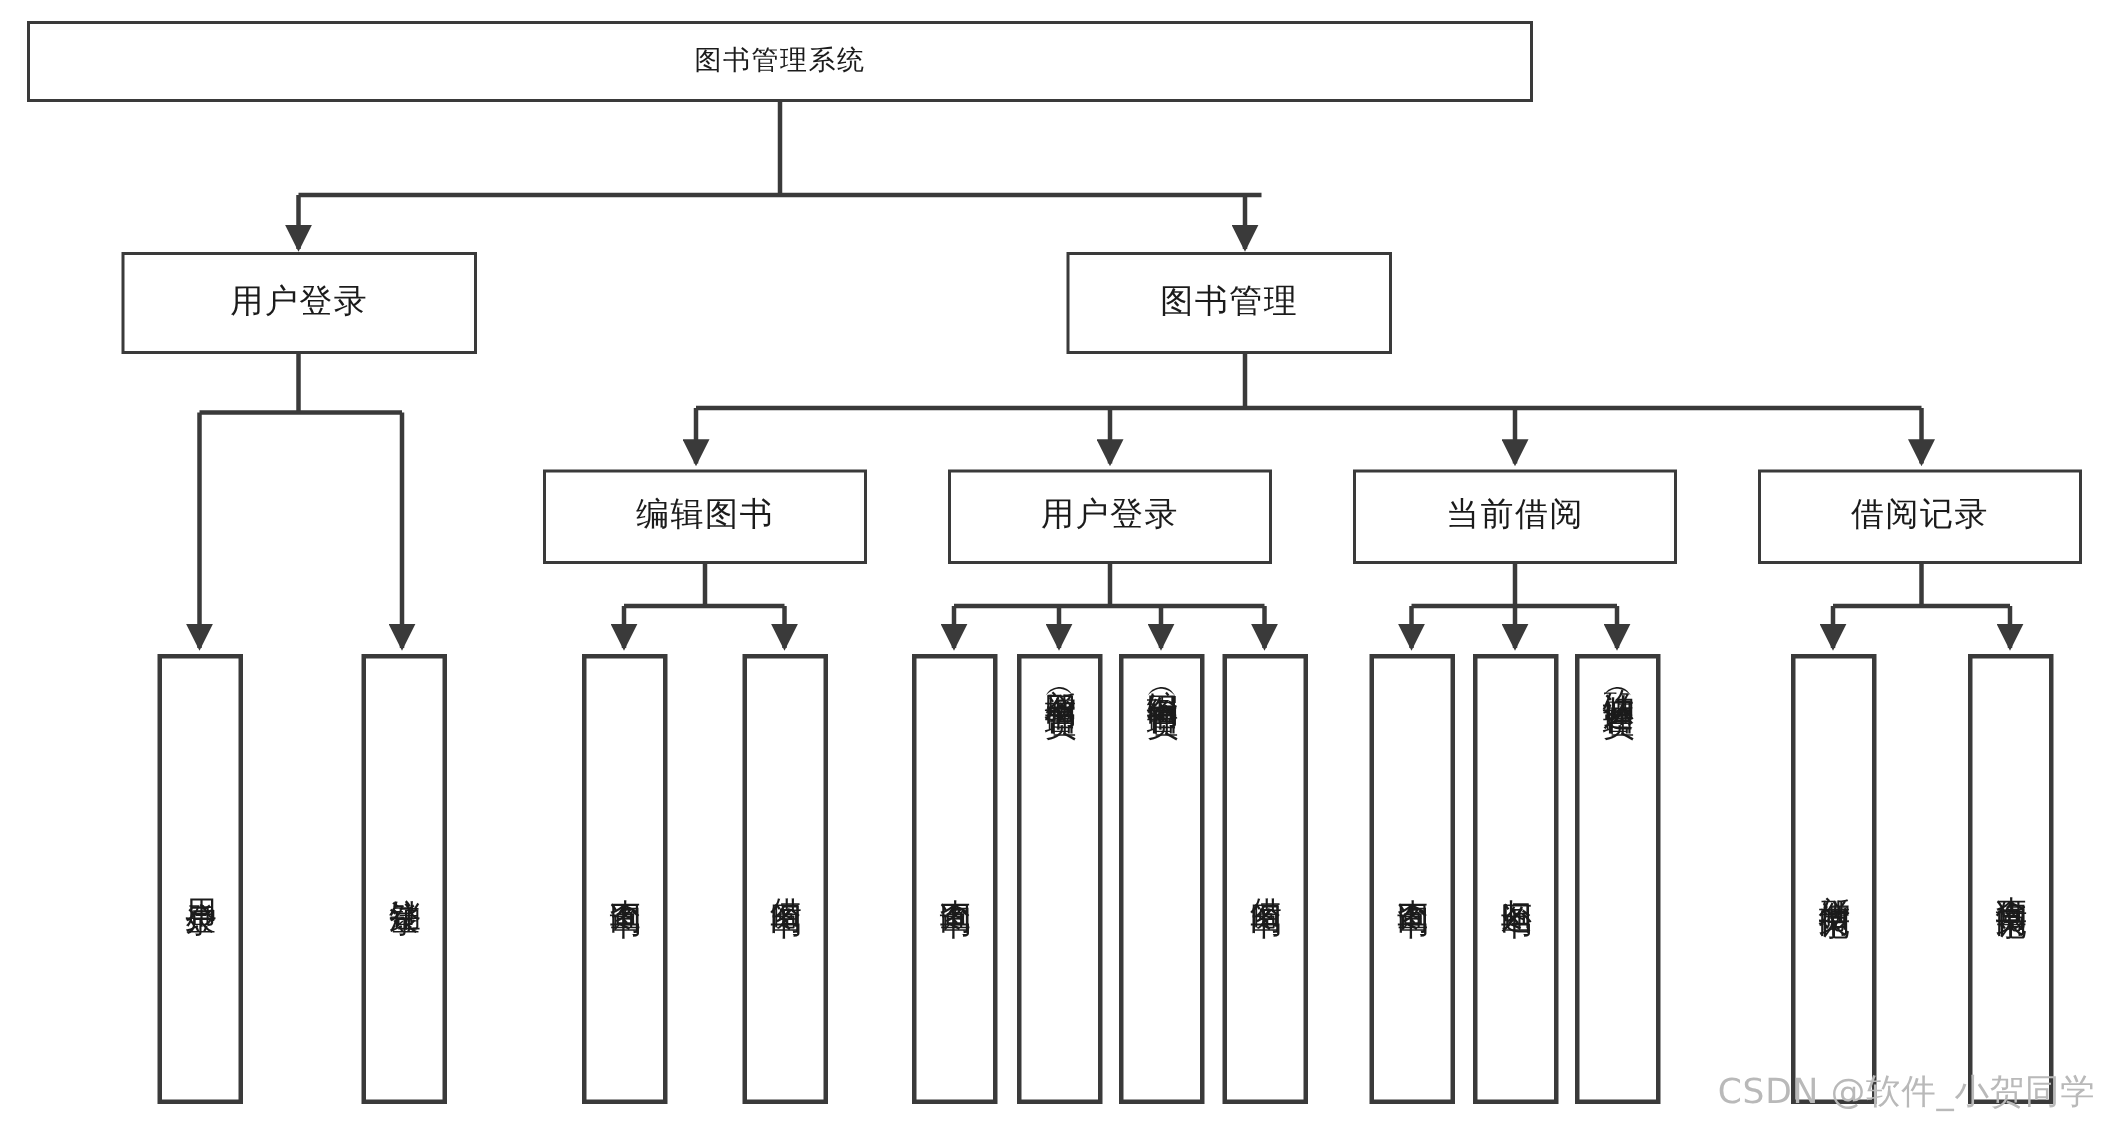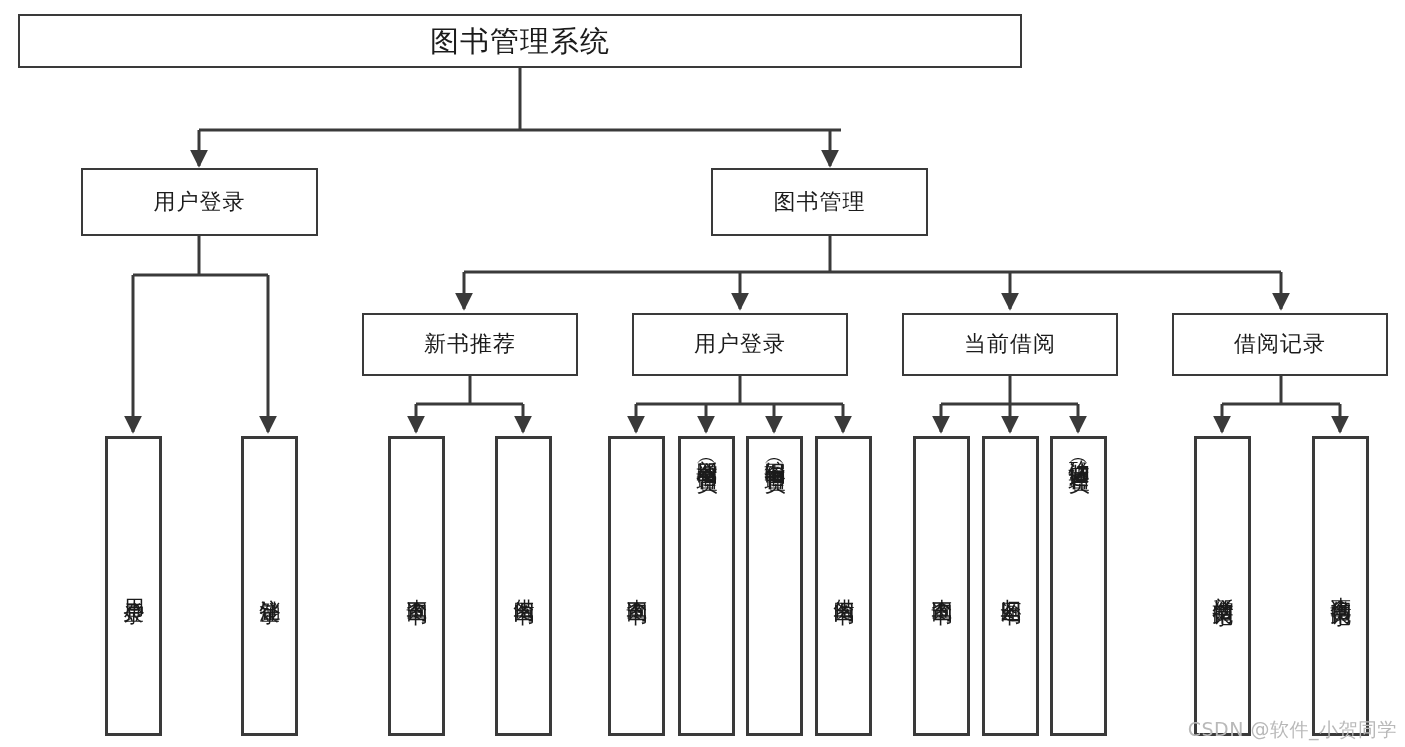--- a/index.html
+++ b/index.html
@@ -34,21 +34,21 @@
     align-items: center;
     justify-content: center;
     color: #1b1b1b;
   }
   .node.h {
     font-size: 22px;
     line-height: 1.2;
     letter-spacing: 1px;
   }
   .node.root {
-    font-size: 29px;
+    font-size: 18px;
   }
   .node.v {
     border-width: 3px;
   }
   .node.v .vtext {
     writing-mode: vertical-rl;
     text-orientation: upright;
     font-size: 21px;
     line-height: 1.38;
     letter-spacing: 2px;
@@ -57,21 +57,21 @@
     display: block;
   }
   .node.v.align-top {
     align-items: flex-start;
     padding-top: 4px;
   }
   .watermark {
     position: absolute;
     right: 8px;
     bottom: 4px;
-    font-size: 19px;
+    font-size: 23px;
     color: #b9b9b9;
     letter-spacing: 0.5px;
     white-space: nowrap;
     text-align: right;
   }
 </style>
 </head>
 <body>
 
 <div id="canvas">
@@ -134,21 +134,21 @@
   </div>
 
   <div class="node h" style="left:81px; top:168px; width:237px; height:68px;">
     <span>用户登录</span>
   </div>
   <div class="node h" style="left:711px; top:168px; width:217px; height:68px;">
     <span>图书管理</span>
   </div>
 
   <div class="node h" style="left:362px; top:313px; width:216px; height:63px;">
-    <span>新书推荐</span>
+    <span>编辑图书</span>
   </div>
   <div class="node h" style="left:632px; top:313px; width:216px; height:63px;">
     <span>用户登录</span>
   </div>
   <div class="node h" style="left:1172px; top:313px; width:216px; height:63px;">
     <span>借阅记录</span>
   </div>
   <div class="node h" style="left:902px; top:313px; width:216px; height:63px;">
     <span>当前借阅</span>
   </div>

